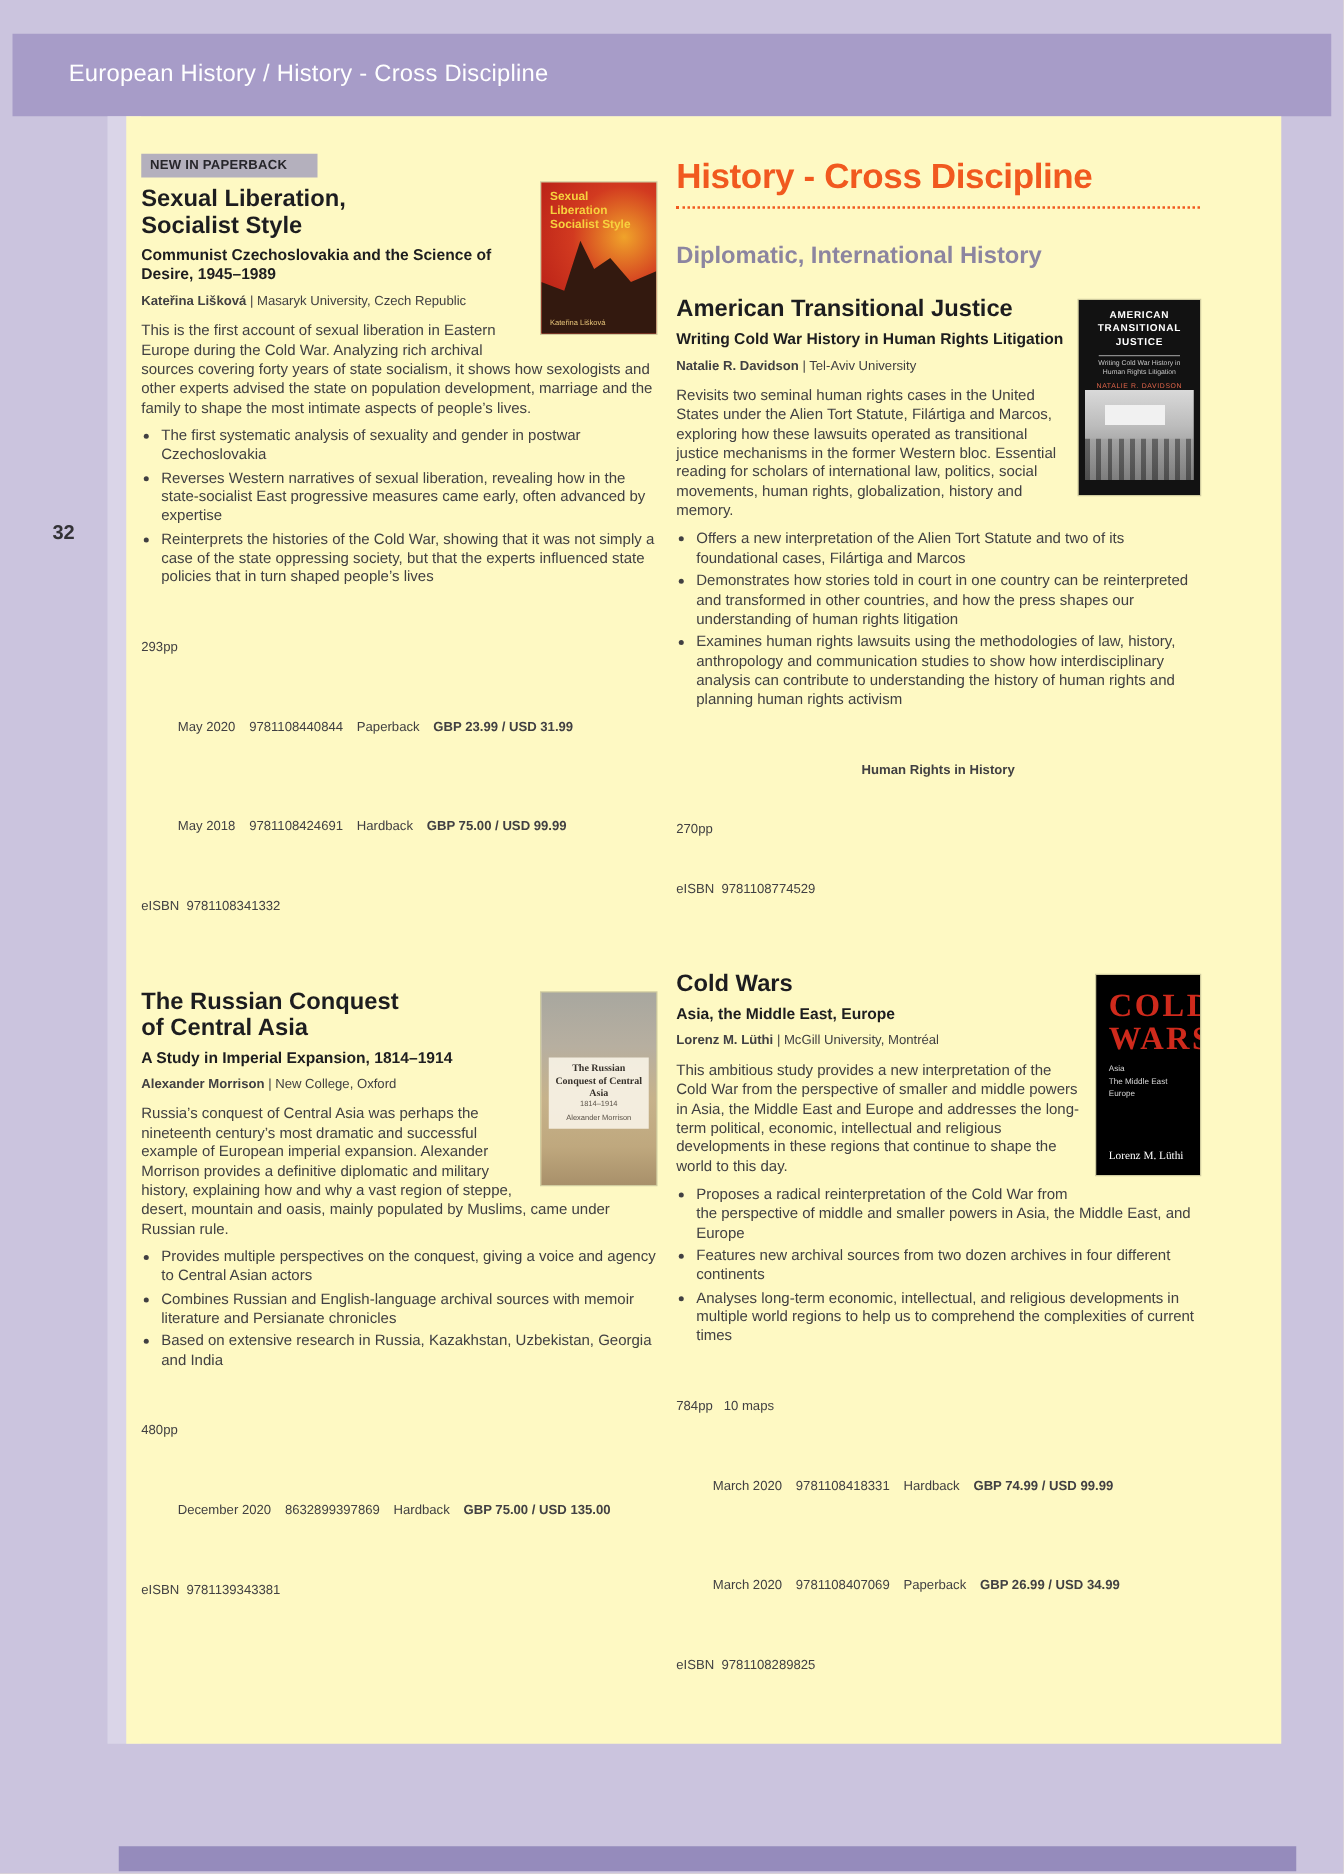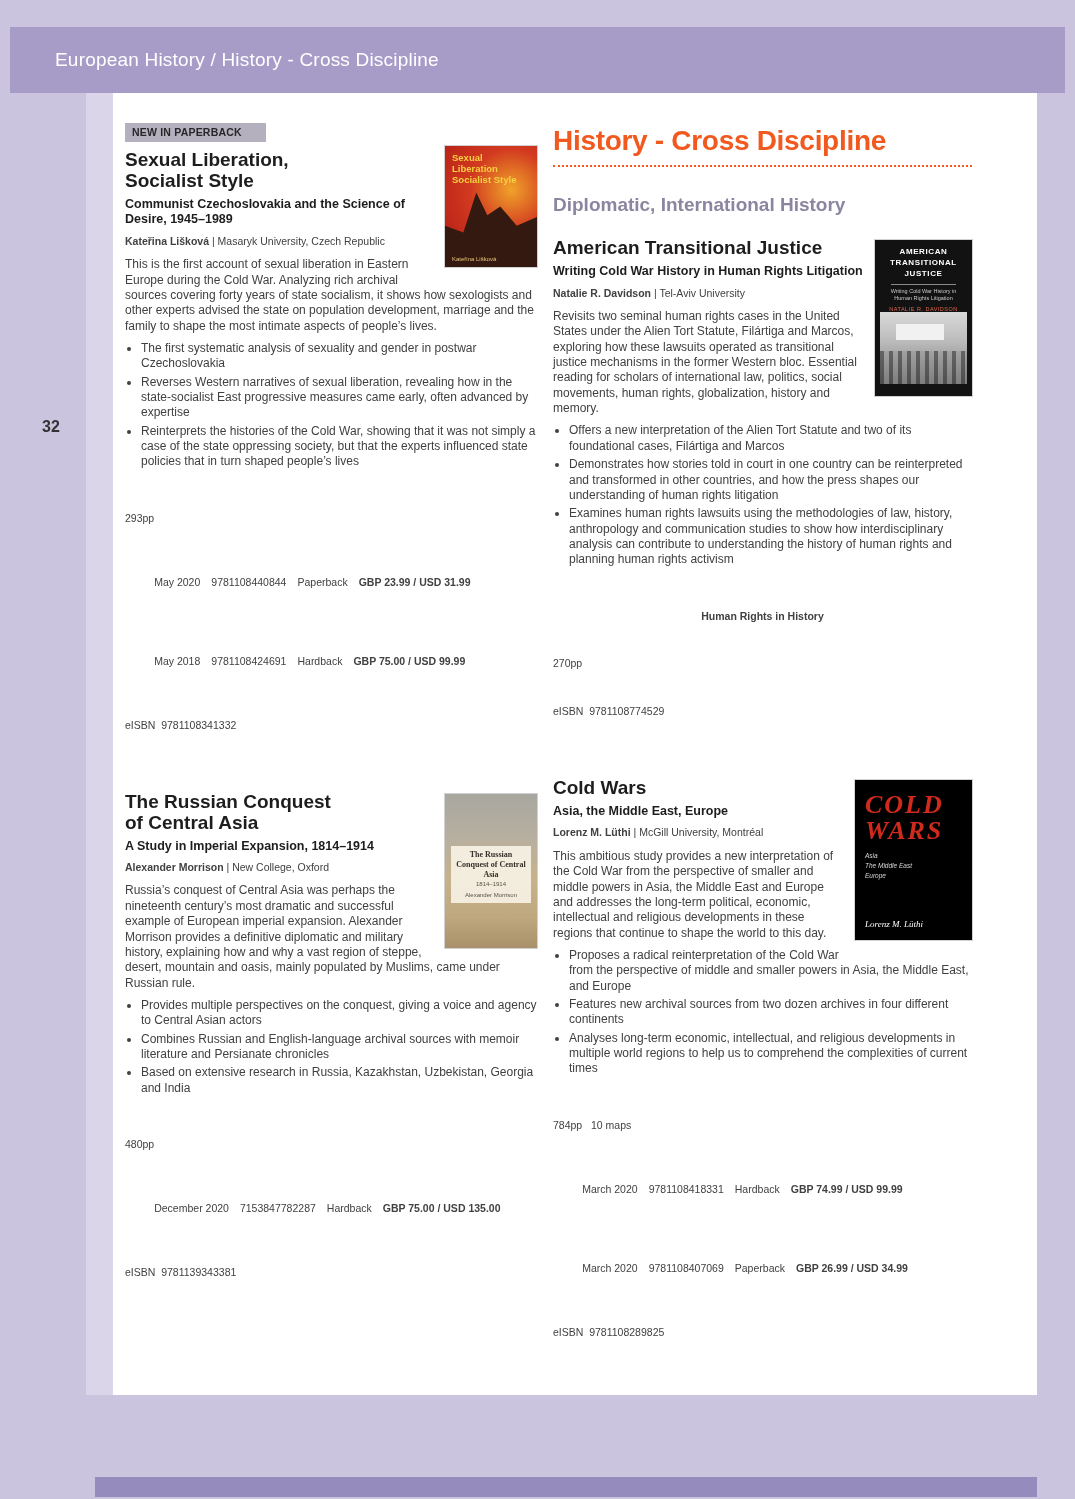--- a/index.html
+++ b/index.html
@@ -10,21 +10,21 @@
     -webkit-font-smoothing:antialiased;
   }
   .header-bar {
     position:absolute; left:10px; top:27px; width:1055px; height:66px;
     background:#a79cc8; display:flex; align-items:center;
     padding-left:45px; box-sizing:border-box;
   }
   .header-bar .header-title { color:#ffffff; font-size:19px; letter-spacing:0.2px; }
   .side-strip { position:absolute; left:86px; top:93px; width:27px; height:1302px; background:#dad5e8; }
   .page-number { position:absolute; left:42px; top:418px; font-size:16px; font-weight:bold; color:#333236; }
-  .page { position:absolute; left:113px; top:93px; width:924px; height:1302px; background:#ffffff; }
+  .page { position:absolute; left:101px; top:93px; width:924px; height:1302px; background:#fef9c3; }
   .footer-bar { position:absolute; left:95px; top:1477px; width:942px; height:20px; background:#958bbc; }
 
   .col-left  { position:absolute; left:12px;  top:30px; width:412px; }
   .col-right { position:absolute; left:440px; top:33px; width:419px; }
 
   .section-heading {
     font-size:28px; font-weight:bold; color:#f1591f; letter-spacing:-0.3px;
     padding-bottom:10px; border-bottom:2px dotted #f1591f; margin:0; line-height:1.05;
   }
   .subsection-heading { font-size:19px; font-weight:bold; color:#8c85a0; margin:27px 0 22px; }
@@ -75,21 +75,21 @@
   .c3-rule { width:68%; height:1px; background:#8a8a8a; margin:4px auto 3px; }
   .c3-sub { color:#c9c9c9; font-size:5.5px; text-align:center; line-height:1.3; padding:0 7px; }
   .c3-author { color:#e0654a; font-size:5.5px; letter-spacing:0.5px; text-align:center; margin-top:4px; }
   .c3-photo { position:absolute; left:5px; right:5px; top:72px; bottom:12px;
     background:linear-gradient(180deg,#d9d9d9 0%,#bcbcbc 40%,#7c7c7c 100%); }
   .c3-photo::before { content:""; position:absolute; left:18%; top:16%; width:56%; height:22%; background:#f1f1f1; }
   .c3-photo::after { content:""; position:absolute; left:0; right:0; bottom:0; height:46%;
     background:repeating-linear-gradient(90deg, rgba(40,40,40,0.55) 0 4px, rgba(130,130,130,0.25) 4px 9px); }
 
   
-  .cover4 { width:117px; height:160px; background:#000000; box-sizing:border-box; padding:12px 10px;font-style:italic; }
+  .cover4 { width:83px; height:160px; background:#000000; box-sizing:border-box; padding:12px 10px; }
   .c4-word { font-family:"Liberation Serif", serif; color:#cf2a1c; font-size:26px; font-weight:bold; line-height:0.98; letter-spacing:2px; }
   .c4-regions { color:#d8d8d8; font-size:6.5px; line-height:1.5; margin-top:8px; white-space:pre-line; }
   .c4-author { position:absolute; bottom:10px; left:10px; color:#ffffff; font-family:"Liberation Serif", serif; font-size:9px; }
 </style>
 </head>
 <body>
 
 <div class="header-bar">
   <span class="header-title">European History / History - Cross Discipline</span>
 </div>
@@ -152,21 +152,21 @@
       </div>
       <p class="bdesc">Russia’s conquest of Central Asia was perhaps the nineteenth century’s most dramatic and successful example of European imperial expansion. Alexander Morrison provides a definitive diplomatic and military history, explaining how and why a vast region of steppe, desert, mountain and oasis, mainly populated by Muslims, came under Russian rule.</p>
       <ul class="bullets">
         <li>Provides multiple perspectives on the conquest, giving a voice and agency to Central Asian actors</li>
         <li>Combines Russian and English-language archival sources with memoir literature and Persianate chronicles</li>
         <li>Based on extensive research in Russia, Kazakhstan, Uzbekistan, Georgia and India</li>
       </ul>
       <div class="pub">
         <div>480pp</div>
         <div class="publine">
-          <span>December 2020</span><span>7153847782287</span><span>Hardback</span><span class="price">GBP 75.00 / USD 135.00</span>
+          <span>December 2020</span><span>8632899397869</span><span>Hardback</span><span class="price">GBP 75.00 / USD 135.00</span>
         </div>
         <div>eISBN  9781139343381</div>
       </div>
     </article>
 
   </div>
 
   <div class="col-right">
 
     <h1 class="section-heading">History - Cross Discipline</h1>

